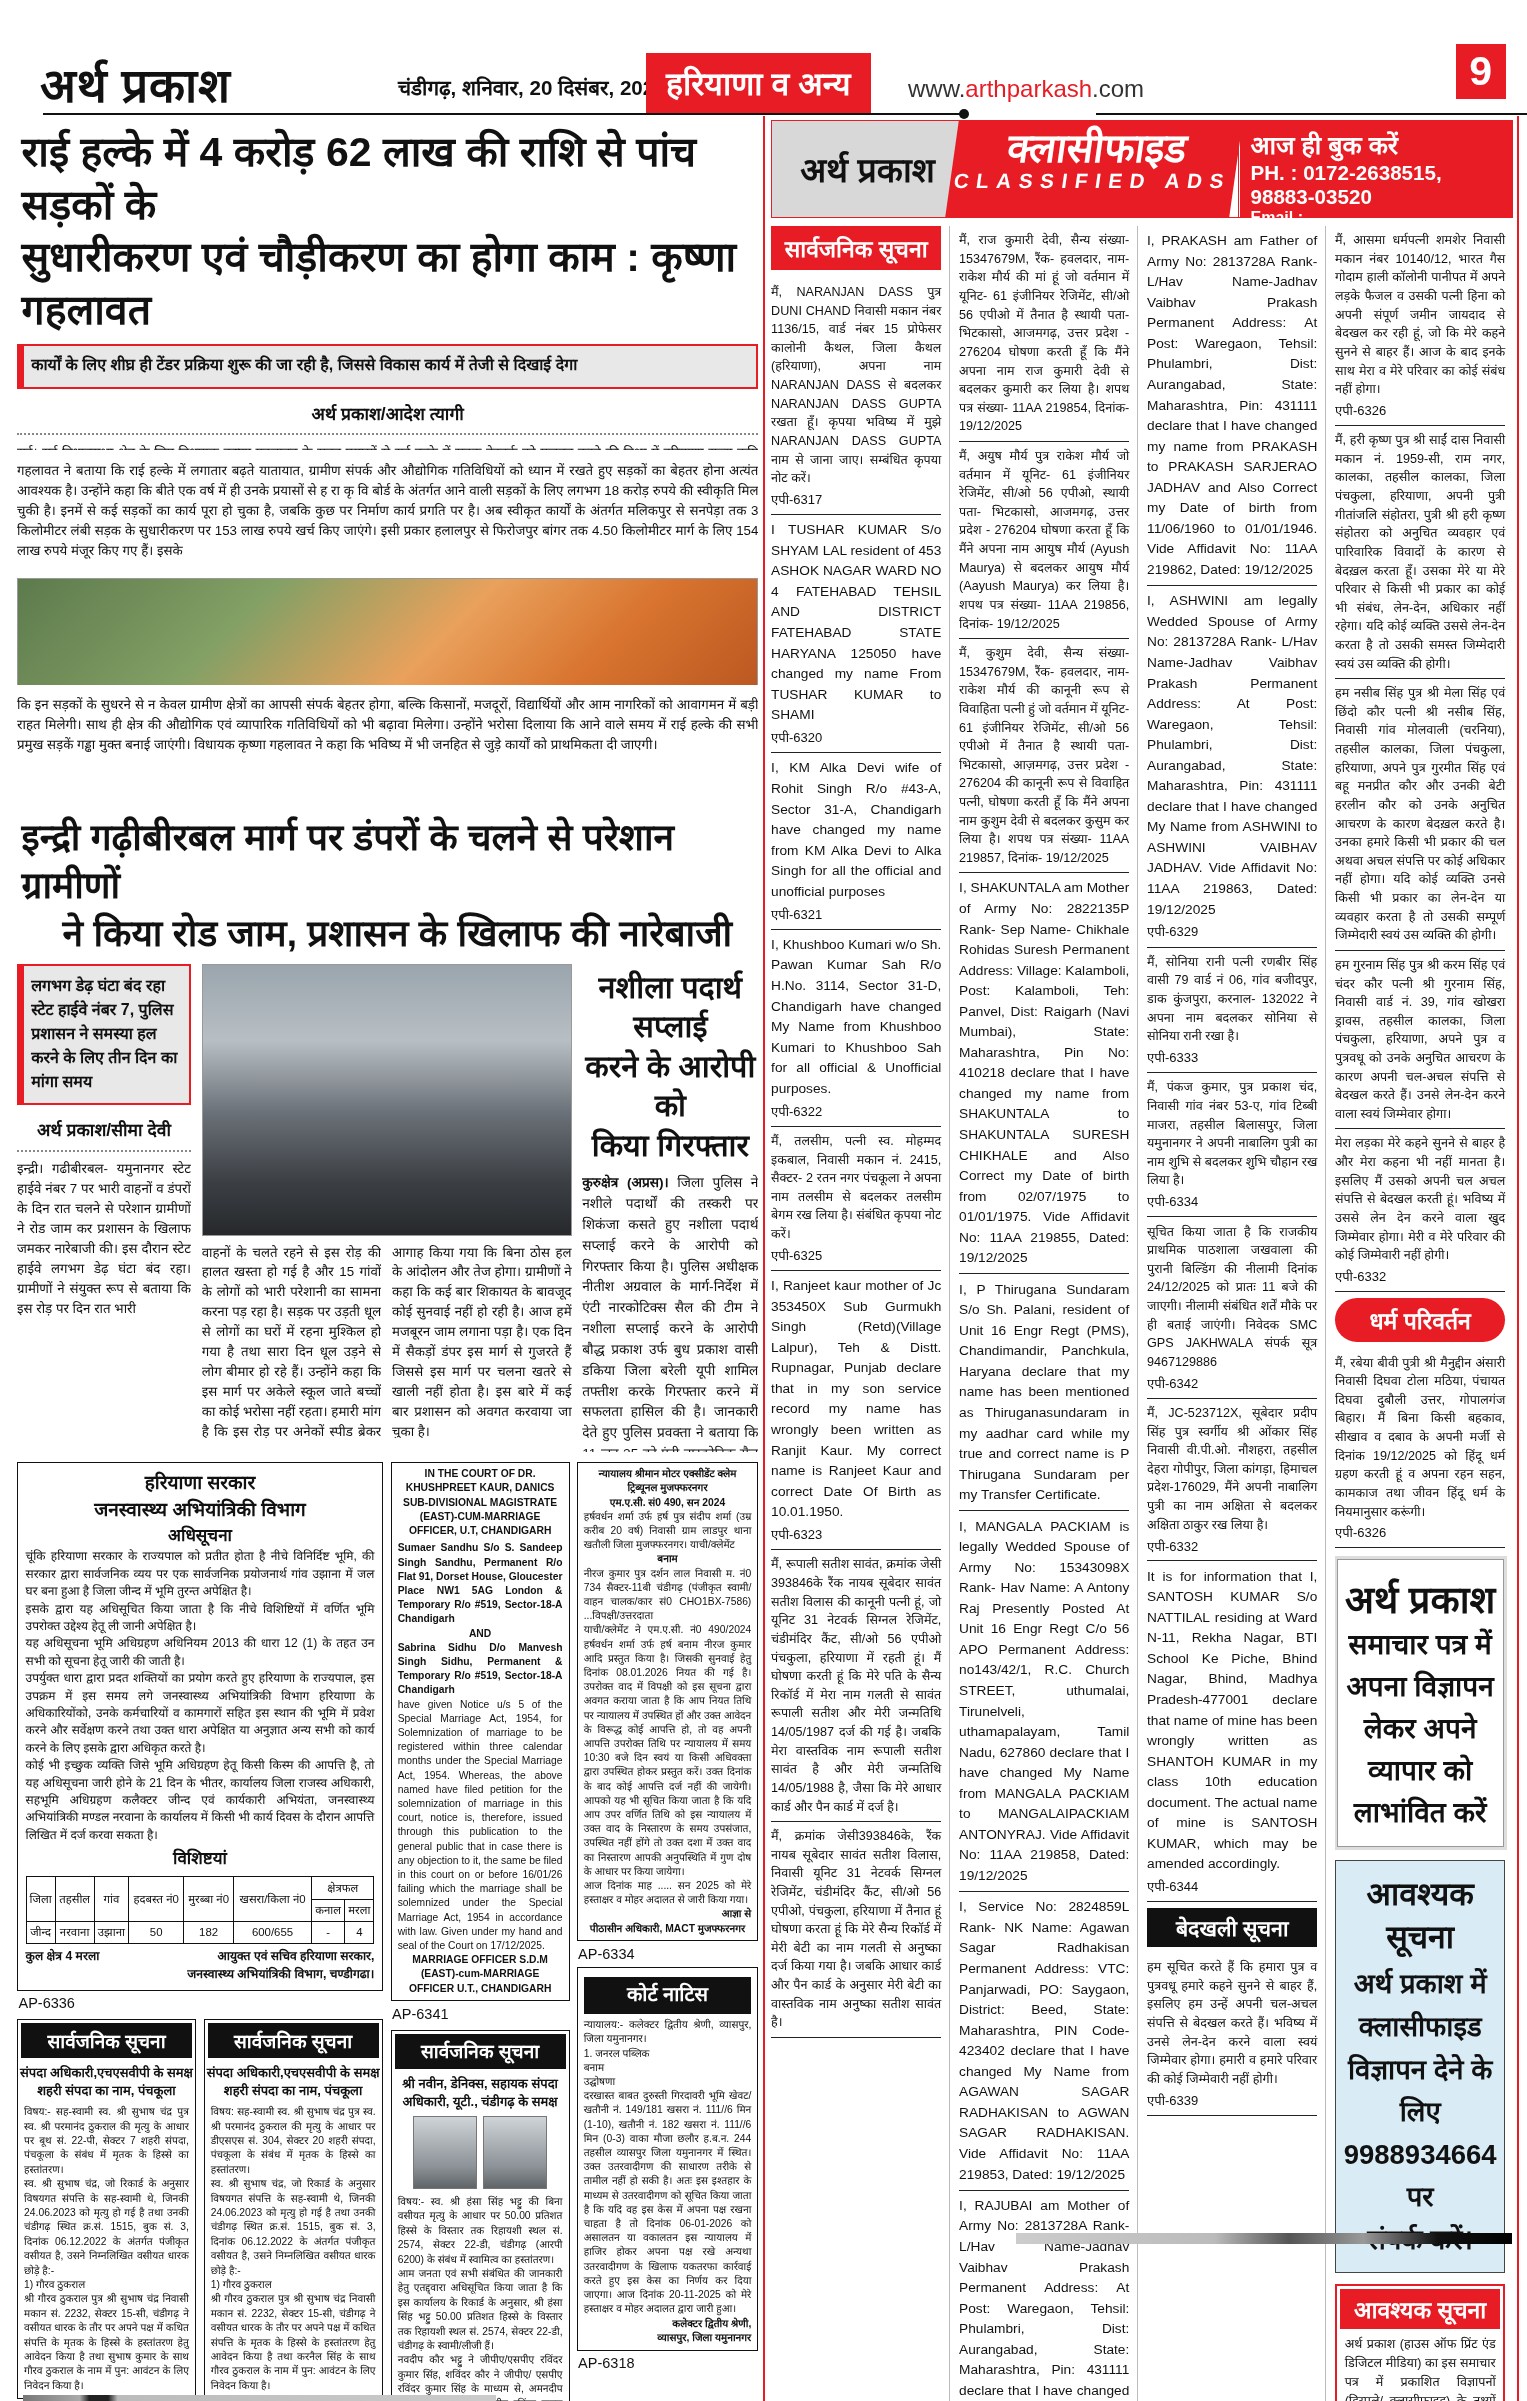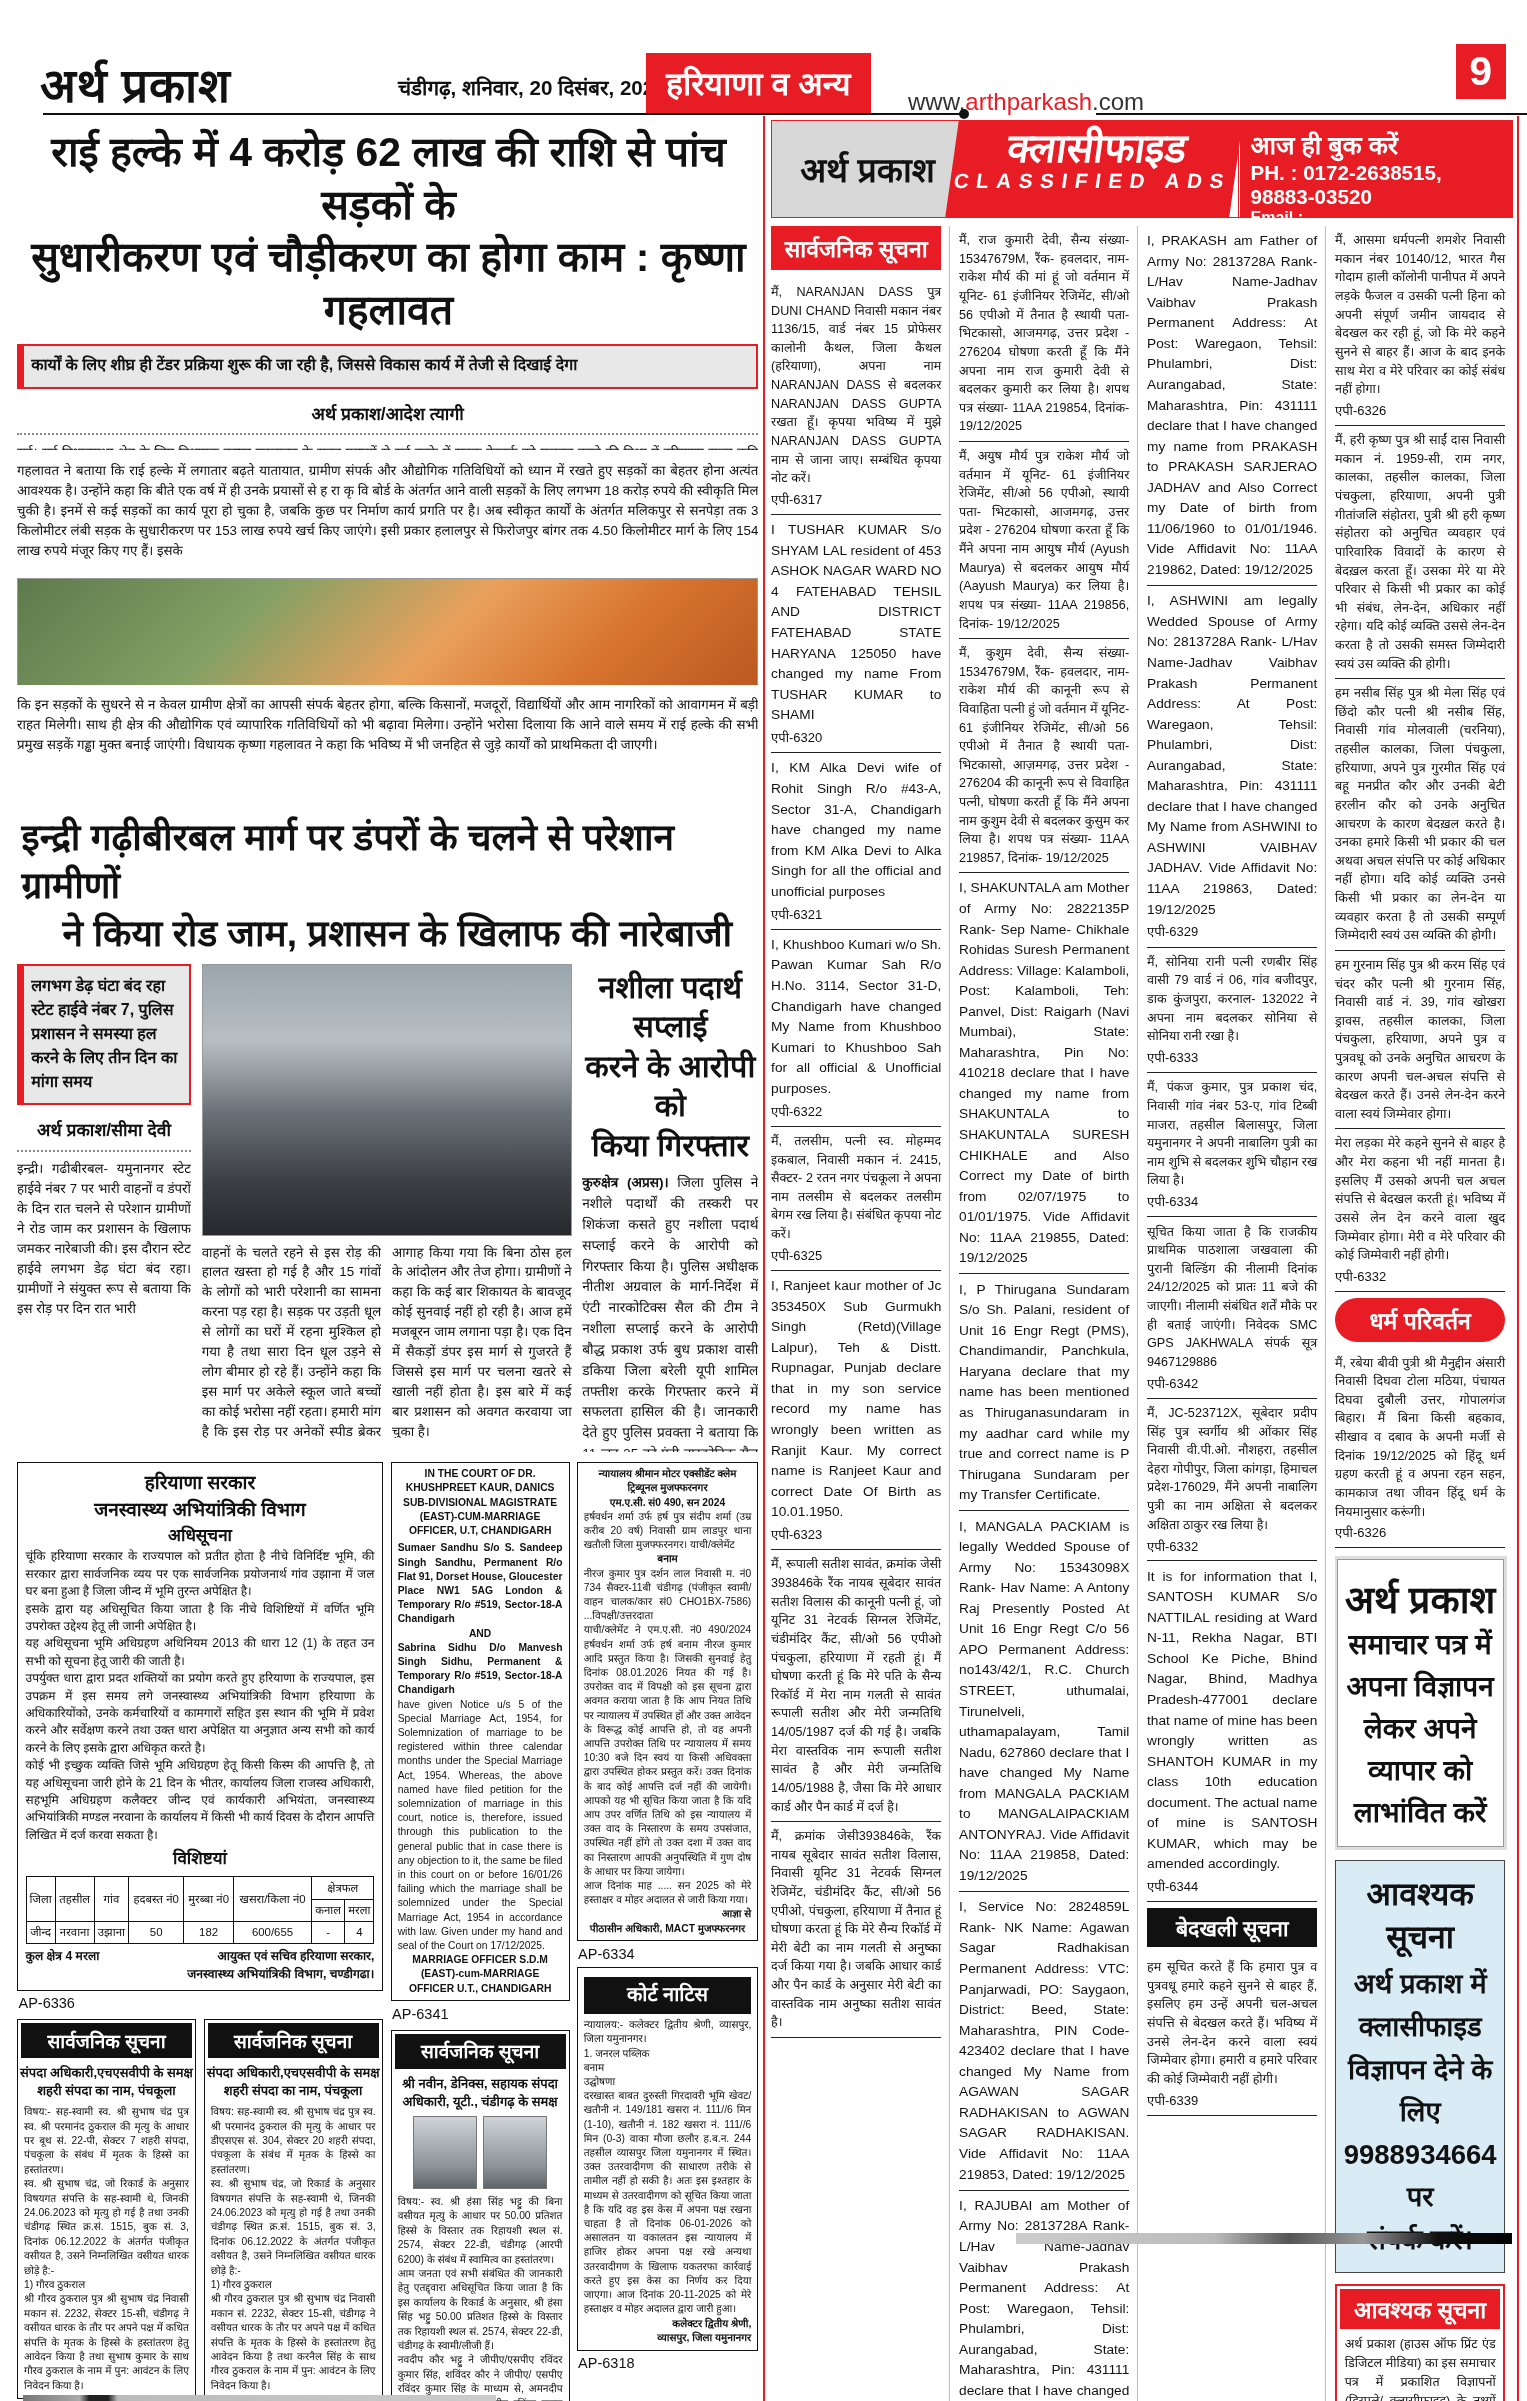--- a/index.html
+++ b/index.html
@@ -5,32 +5,32 @@
   * { box-sizing: border-box; margin: 0; padding: 0; }
   html,body { background:#fff; }
   body { width:1527px; font-family:"Liberation Sans","DejaVu Sans",sans-serif; color:#111; }
   .page { width:1527px; height:2401px; position:relative; overflow:hidden; background:#fff; padding:10.7px 7.6px 0 17px;margin-top:12px; }
   .j { text-align:justify; }
   
   .mast { position:relative; height:93px; }
   .mast-title { position:absolute; left:23px; top:29px; font-size:47px; font-weight:bold; letter-spacing:0.8px; }
   .mast-date { position:absolute; left:381px; top:50px; font-size:20.6px; font-weight:bold; }
   .mast-region { position:absolute; left:629px; top:30.5px; background:#e81c24; color:#fff; font-size:32px; font-weight:bold; padding:7.6px 20px 10.7px; }
-  .mast-url { position:absolute; left:891px; top:65px; font-size:24px; color:#333; }
+  .mast-url { position:absolute; left:891px; top:52px; font-size:24px; color:#333; }
   .mast-url b { color:#e81c24; font-weight:normal; }
   .mast-page { position:absolute; right:13.7px; top:21.4px; background:#e81c24; color:#fff; font-size:41px; font-weight:bold; width:50px; height:55px; text-align:center; line-height:55px; }
   .mast-rule-l { position:absolute; left:26px; top:90px; width:920px; height:2.3px; background:#111; }
   .mast-rule-l:after { content:""; position:absolute; right:-6.1px; top:-3.8px; width:10px; height:10px; border-radius:50%; background:#111; }
   .mast-rule-r { position:absolute; left:1079px; top:90px; width:433px; height:2.3px; background:#111; }
   
   .content { display:flex; }
   .left { width:746px; padding-right:4.6px; }
   .right { width:760px; border-left:2.3px solid #e81c24; border-right:2.3px solid #e81c24; border-bottom:2.3px solid #e81c24; padding:4.6px 4.6px 0 6.1px; }
   
-  .hl1 { font-size:41px; line-height:1.28; font-weight:bold; padding:10.7px 3.1px 7.6px 4.6px;text-align:center; }
+  .hl1 { font-size:41px; line-height:1.28; font-weight:bold; padding:10.7px 3.1px 7.6px 4.6px; }
   .hl2 { font-size:37px; line-height:1.3; font-weight:bold; padding:12.2px 3.1px 6.1px 4.6px; }
   .hl2 .ind { padding-left:41px; display:block; }
   .acols { display:flex; gap:10.7px; overflow:hidden; }
   .acol { flex:1; font-size:13.3px; line-height:1.5; overflow:hidden; }
   .quote { border:2.3px solid #e81c24; background:#e8e8e8; padding:7.6px 9.2px 9.2px 12.2px; position:relative; font-size:16px; line-height:1.5; font-weight:bold; margin-bottom:7.6px; }
   .quote:before { content:""; position:absolute; left:0; top:0; bottom:0; width:5.3px; background:#e81c24; }
   .byline { text-align:center; font-weight:bold; font-size:17.5px; padding:4.6px 0 6.1px; }
   .dotrule { border-top:2.3px dotted #888; margin:0 0 7.6px; }
   .photo { width:100%; border:0.8px solid #999; }
   .ph1 { height:139px; background:linear-gradient(135deg,#5d7a4d 0%,#83a065 30%,#e9a15c 55%,#d8742f 75%,#b8531f 100%); }

